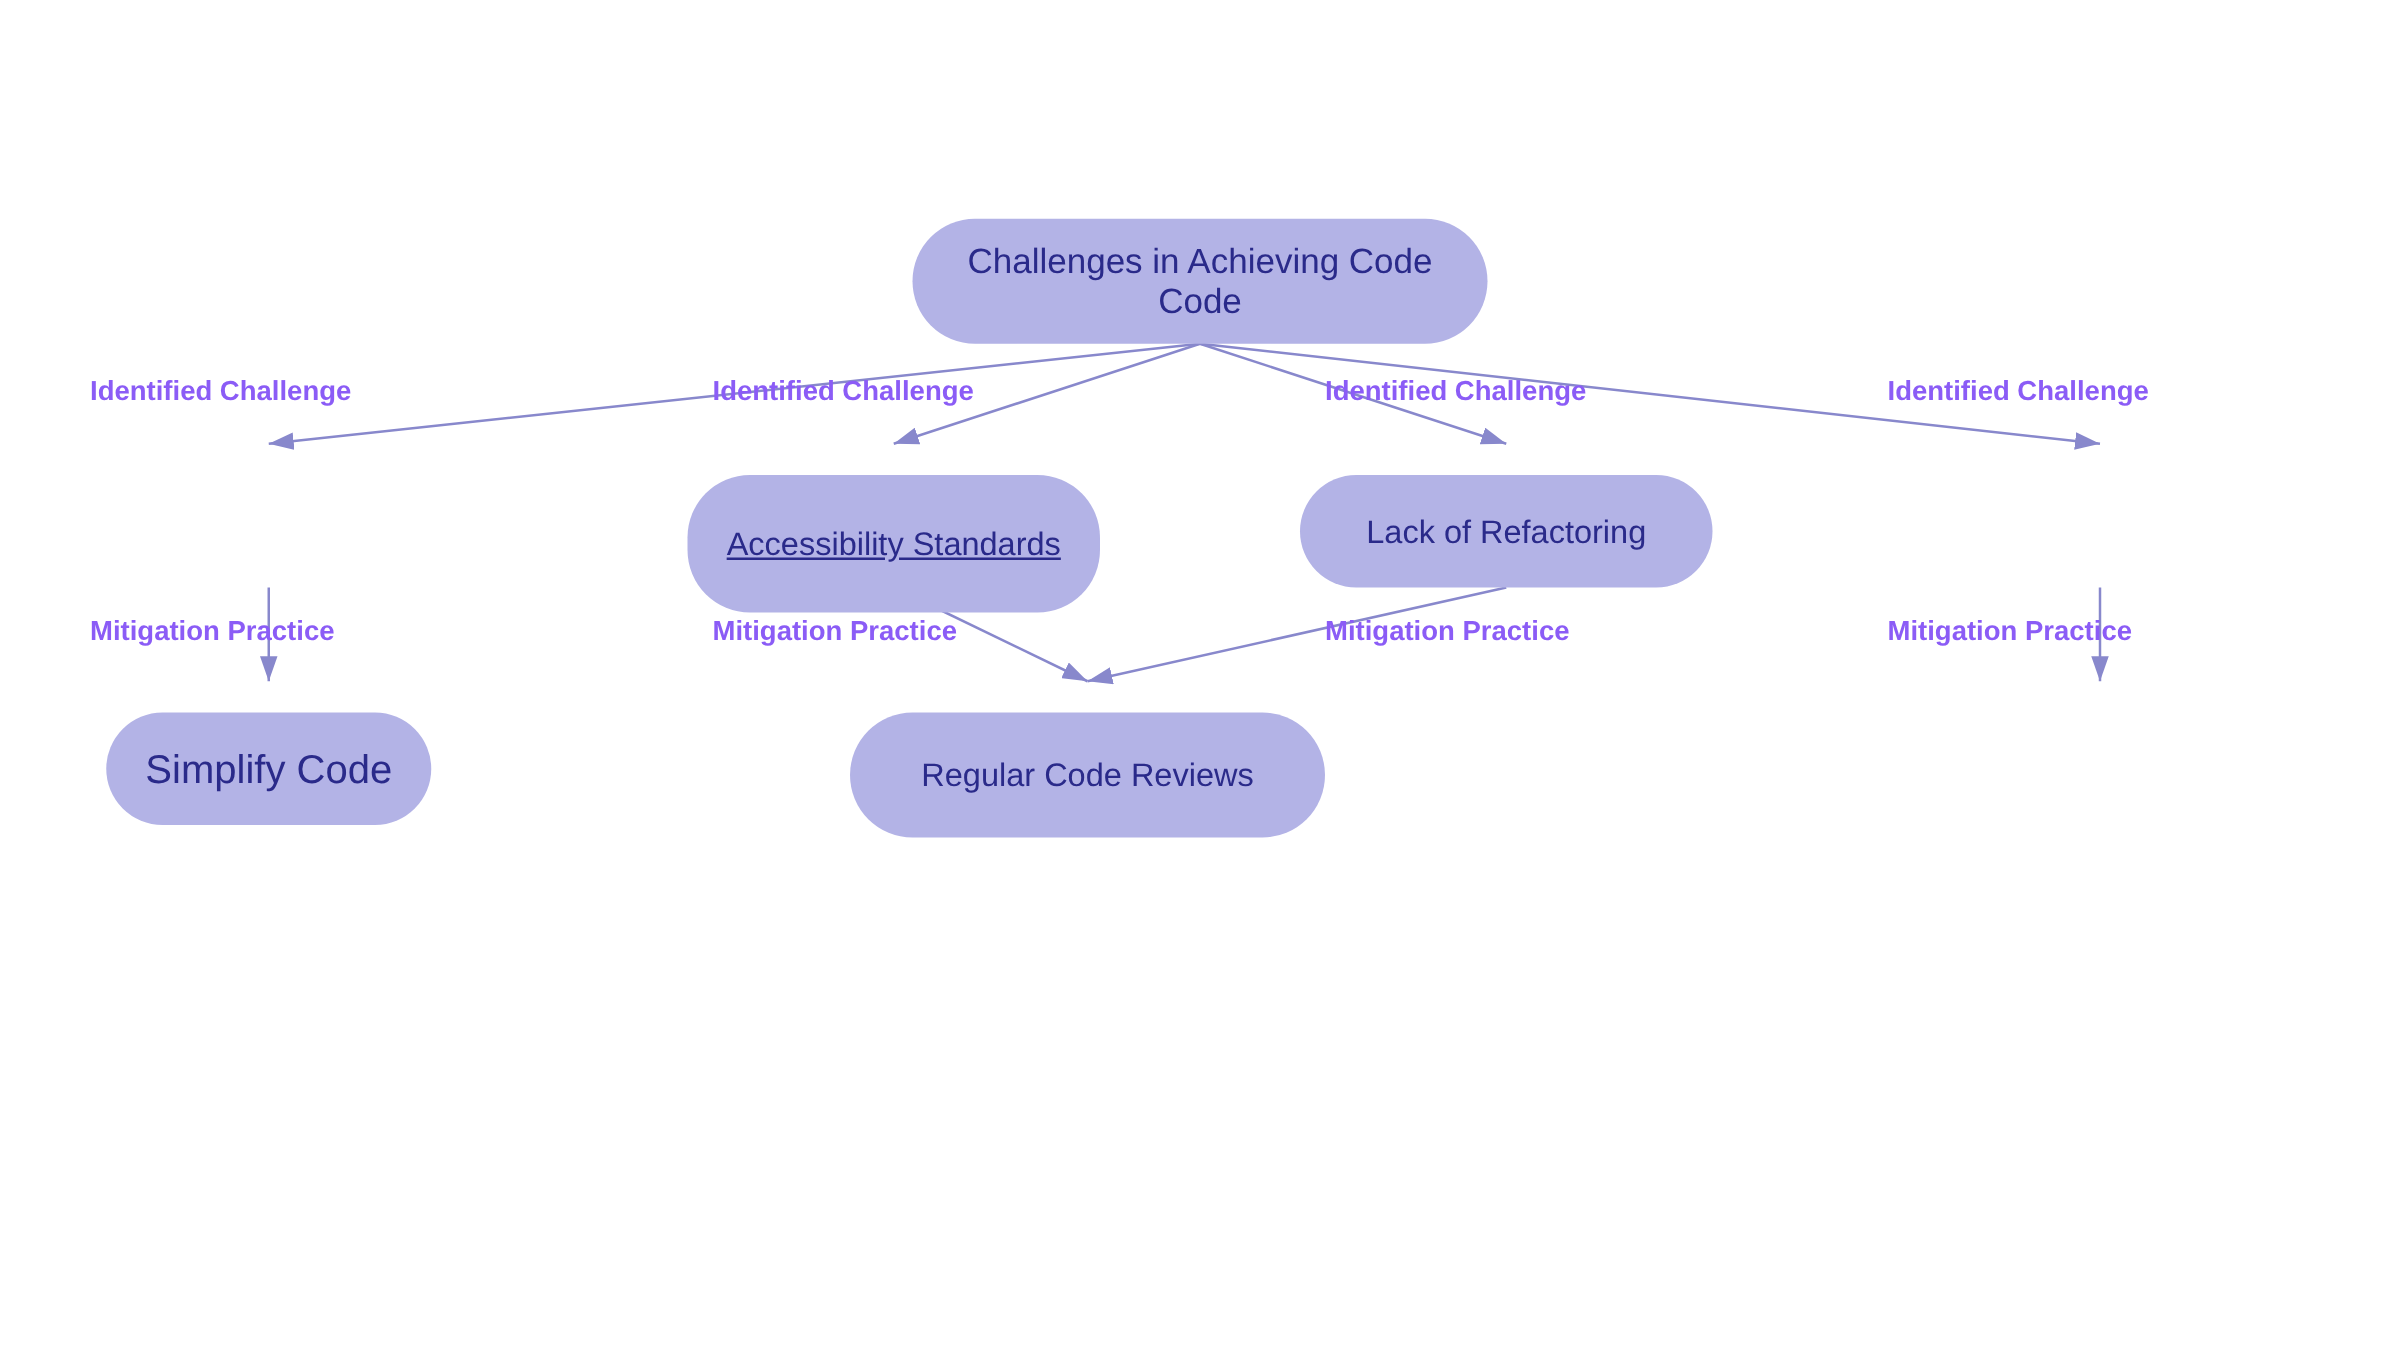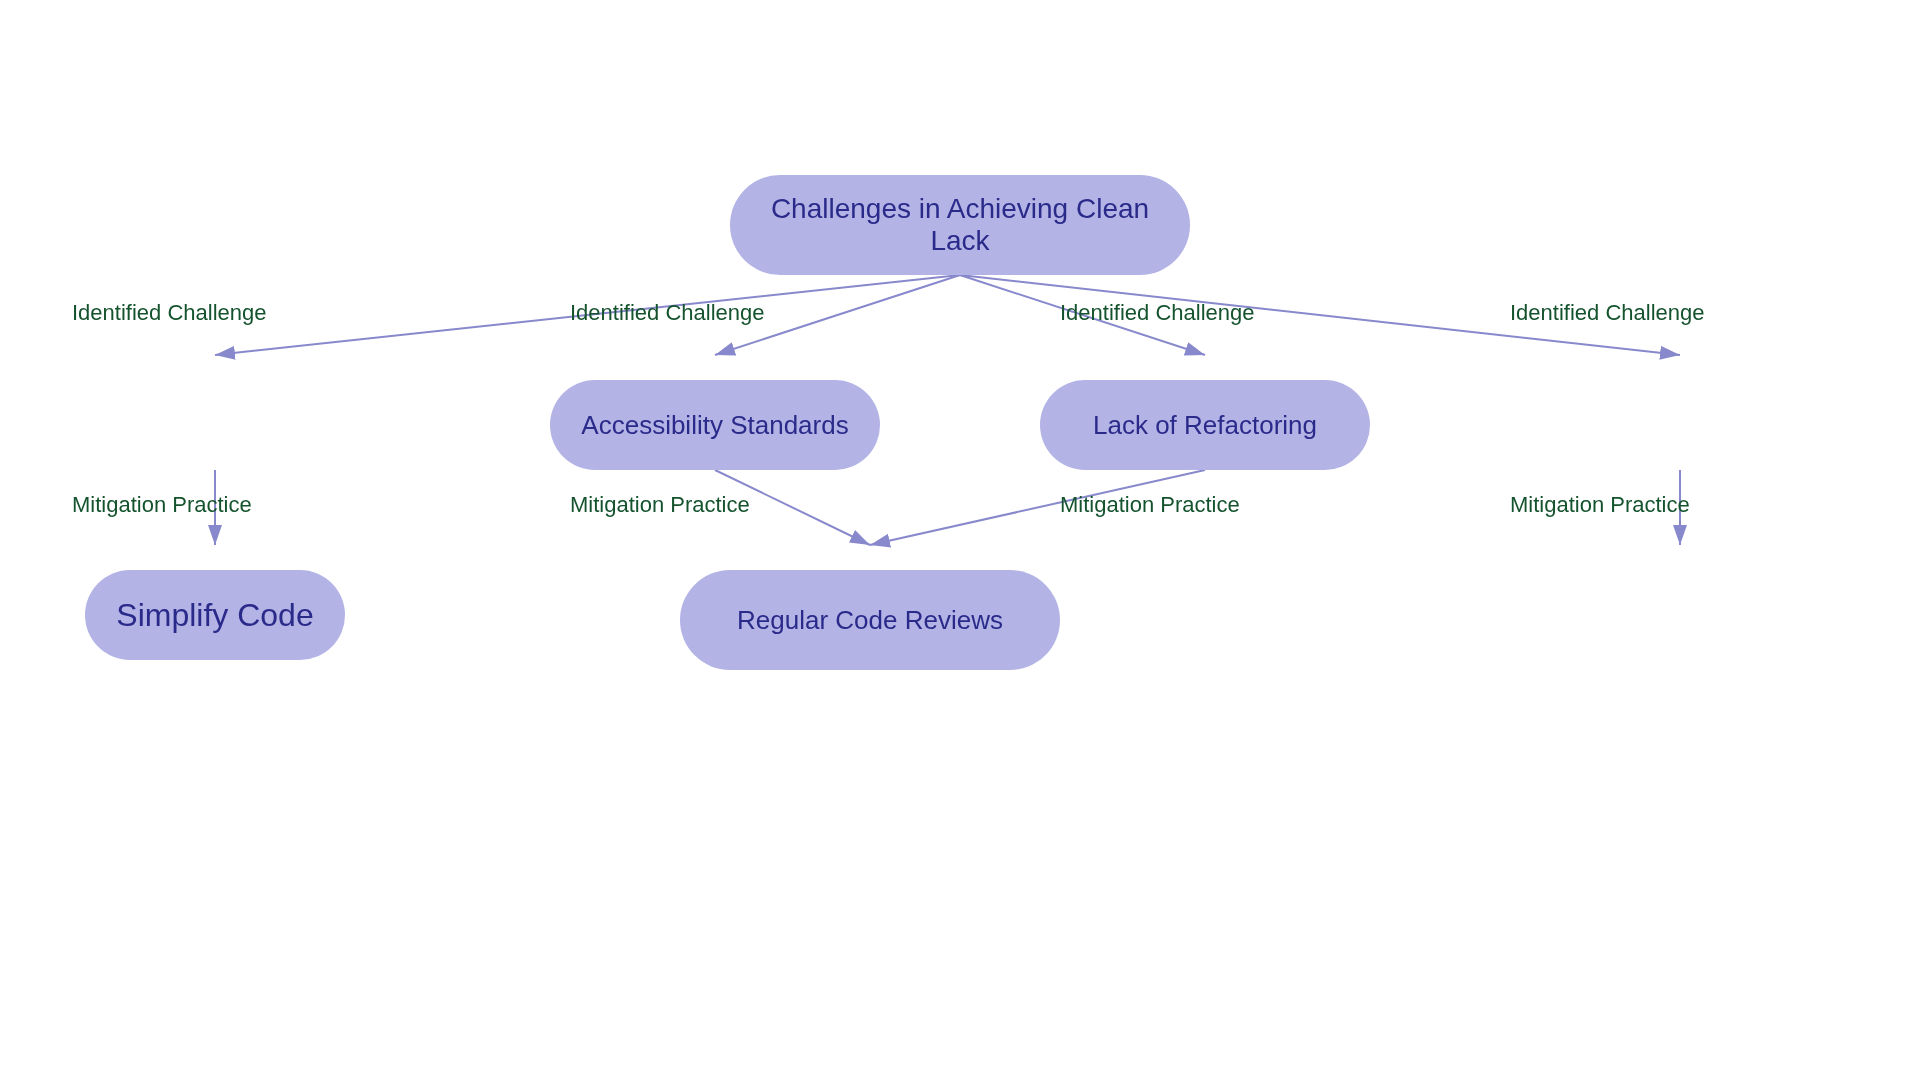--- a/index.html
+++ b/index.html
@@ -53,24 +53,25 @@
     .node-challenge-1 {
       width: 330px;
       height: 90px;
       left: 50px;
       top: 380px;
       font-size: 26px;
     }
 
     .node-challenge-2 {
       width: 330px;
-      height: 90px;
+      height: 110px;
       left: 550px;
       top: 380px;
       font-size: 26px;
+      text-decoration: underline;
     }
 
     .node-challenge-3 {
       width: 330px;
       height: 90px;
       left: 1040px;
       top: 380px;
       font-size: 26px;
     }
 
@@ -101,23 +102,23 @@
     .node-mitigation-3 {
       width: 380px;
       height: 90px;
       left: 1490px;
       top: 570px;
       font-size: 26px;
     }
 
     .edge-label {
       position: absolute;
-      color: #14532d;
+      color: #8b5cf6;
       font-size: 22px;
-      font-weight: 400;
+      font-weight: 700;
     }
 
     
     .label-ic-1 { left: 72px; top: 300px; }
     .label-ic-2 { left: 570px; top: 300px; }
     .label-ic-3 { left: 1060px; top: 300px; }
     .label-ic-4 { left: 1510px; top: 300px; }
 
     .label-mp-1 { left: 72px; top: 492px; }
     .label-mp-2 { left: 570px; top: 492px; }
@@ -147,21 +148,21 @@
     <line x1="215" y1="470" x2="215" y2="545" stroke="#8888cc" stroke-width="2" marker-end="url(#arrowhead)"></line>
 
     <line x1="715" y1="470" x2="870" y2="545" stroke="#8888cc" stroke-width="2" marker-end="url(#arrowhead)"></line>
 
     <line x1="1205" y1="470" x2="870" y2="545" stroke="#8888cc" stroke-width="2" marker-end="url(#arrowhead)"></line>
 
     <line x1="1680" y1="470" x2="1680" y2="545" stroke="#8888cc" stroke-width="2" marker-end="url(#arrowhead)"></line>
   </svg>
 
   <div class="node node-root">
-    <span>Challenges in Achieving Clean Lack</span>
+    <span>Challenges in Achieving Code Code</span>
   </div>
 
   <div class="edge-label label-ic-1">
     <span>Identified Challenge</span>
   </div>
   <div class="edge-label label-ic-2">
     <span>Identified Challenge</span>
   </div>
   <div class="edge-label label-ic-3">
     <span>Identified Challenge</span>

